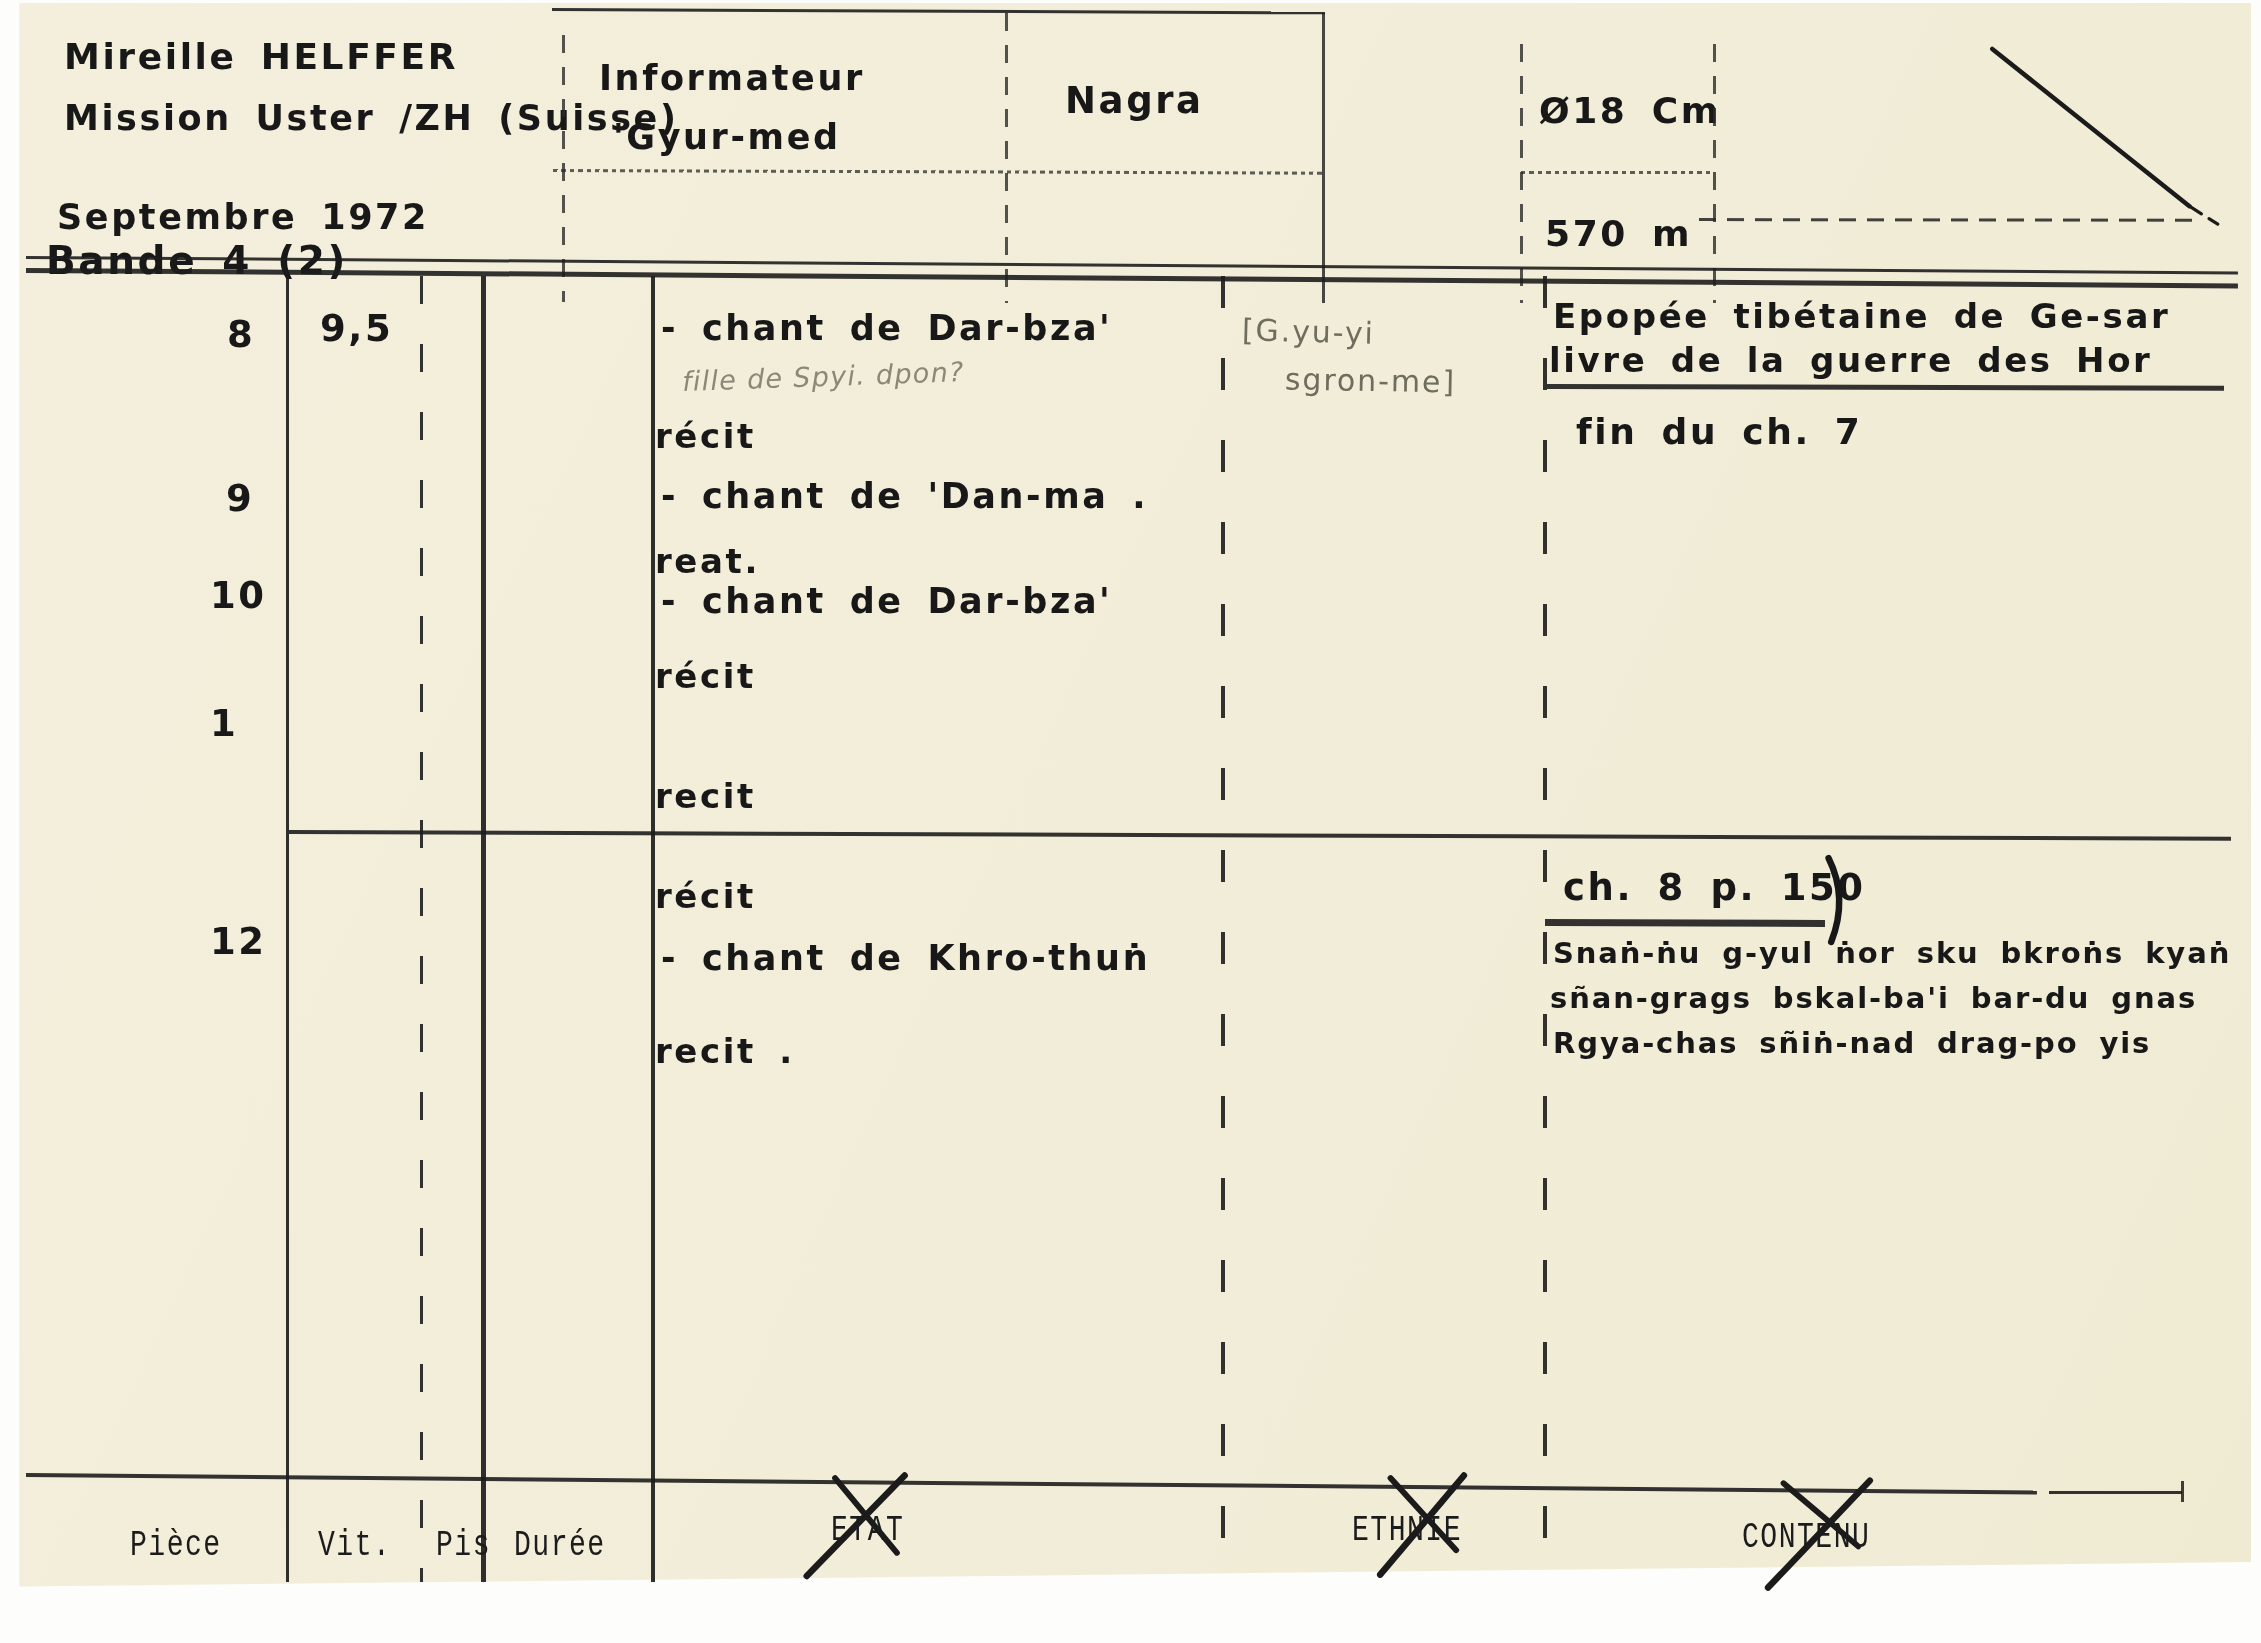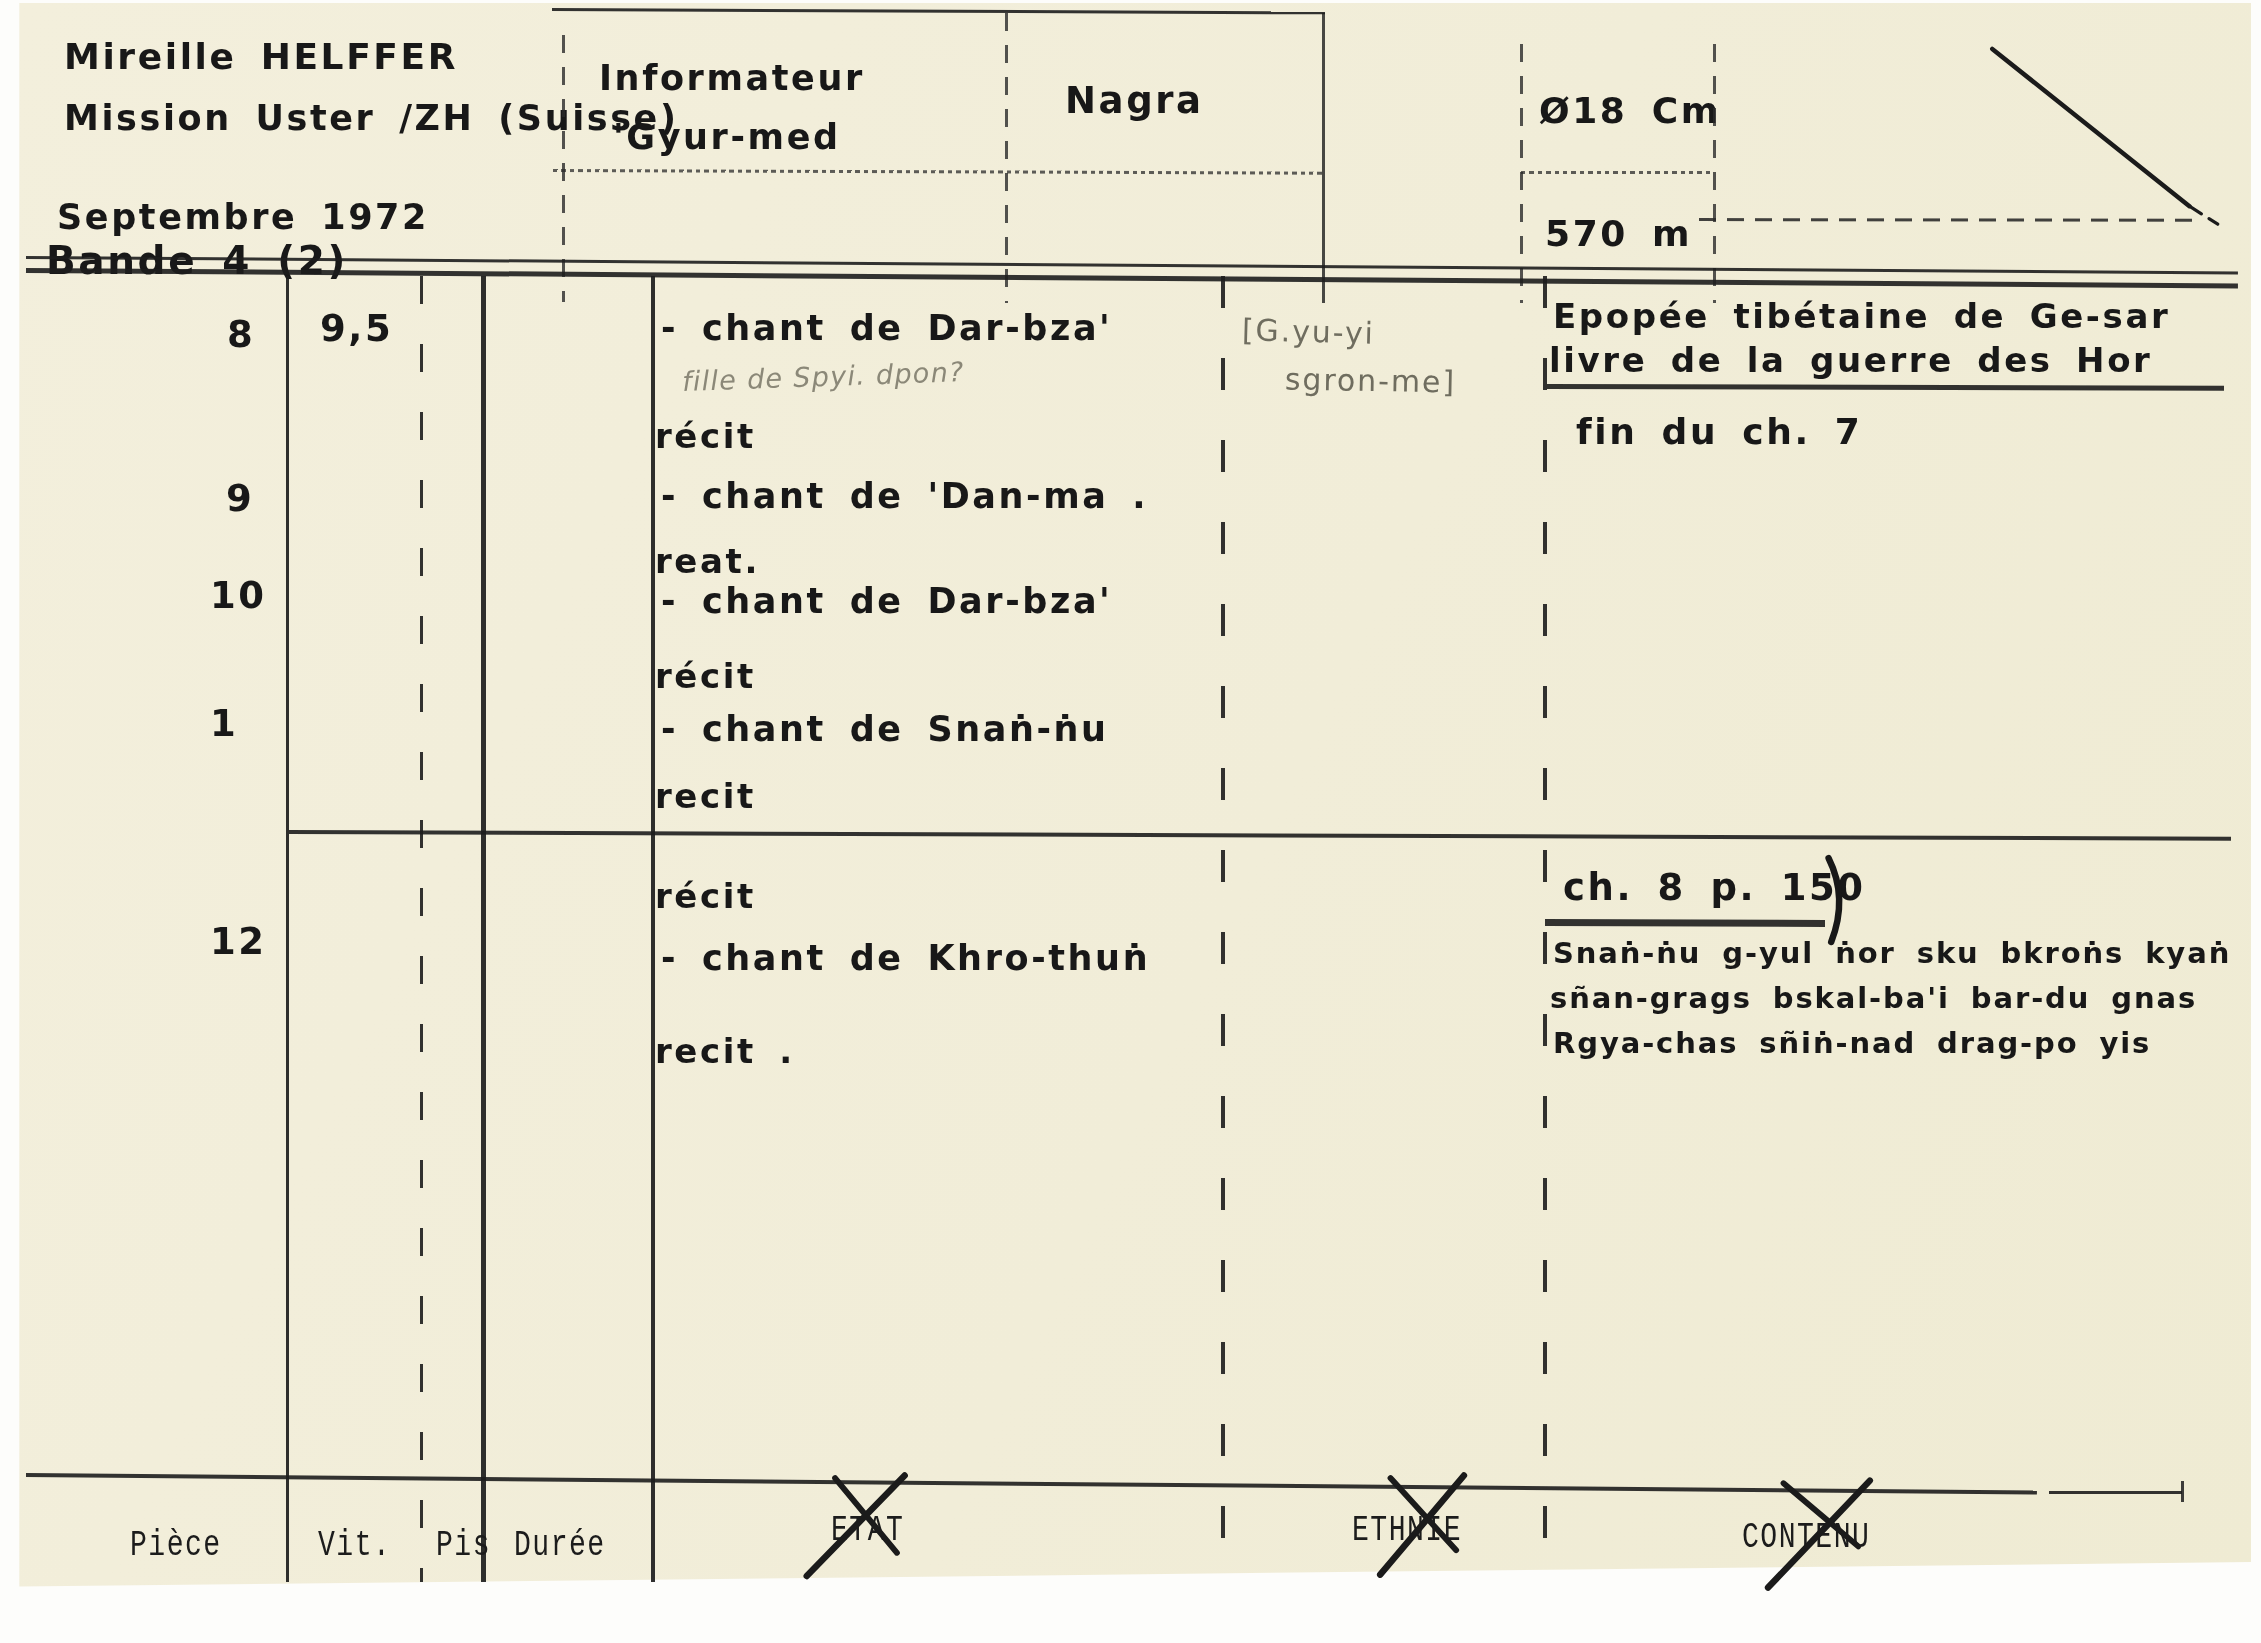--- a/index.html
+++ b/index.html
@@ -88,21 +88,20 @@
   <div class="abs pencil-dark" style="left:1285px;top:363px;font-size:30px;letter-spacing:1.9px;transform:rotate(1deg);">sgron-me]</div>
   <div class="abs pencil" style="left:682px;top:361px;font-size:27px;font-style:italic;letter-spacing:1.3px;transform:rotate(-2deg);">fille de Spyi. dpon?</div>
   <div class="abs hw" style="left:655px;top:416px;font-size:34px;">récit</div>
 
   <div class="abs hw" style="left:661px;top:476px;font-size:35px;">- chant de 'Dan-ma .</div>
   <div class="abs hw" style="left:655px;top:541px;font-size:34px;">reat.</div>
 
   <div class="abs hw" style="left:661px;top:581px;font-size:35px;">- chant de Dar-bza'</div>
   <div class="abs hw" style="left:655px;top:656px;font-size:34px;">récit</div>
 
-  <div class="abs hw" style="left:661px;top:709px;font-size:35px;">- chant de Snaṅ-ṅu</div>
   <div class="abs hw" style="left:655px;top:776px;font-size:34px;">recit</div>
 
   <div class="abs hw" style="left:655px;top:876px;font-size:34px;">récit</div>
   <div class="abs hw" style="left:661px;top:938px;font-size:35px;">- chant de Khro-thuṅ</div>
   <div class="abs hw" style="left:655px;top:1031px;font-size:34px;">recit .</div>
 
   <div class="abs hw" style="left:1553px;top:296px;font-size:34px;">Epopée tibétaine de Ge-sar</div>
   <div class="abs hw" style="left:1549px;top:340px;font-size:34px;">livre de la guerre des Hor</div>
   <div class="abs hw" style="left:1576px;top:411px;font-size:36px;">fin du ch. 7</div>
 

